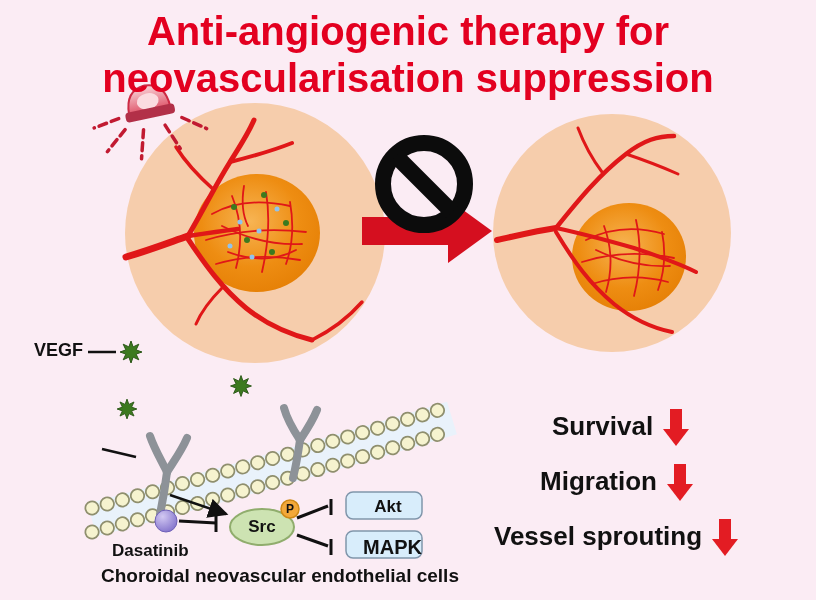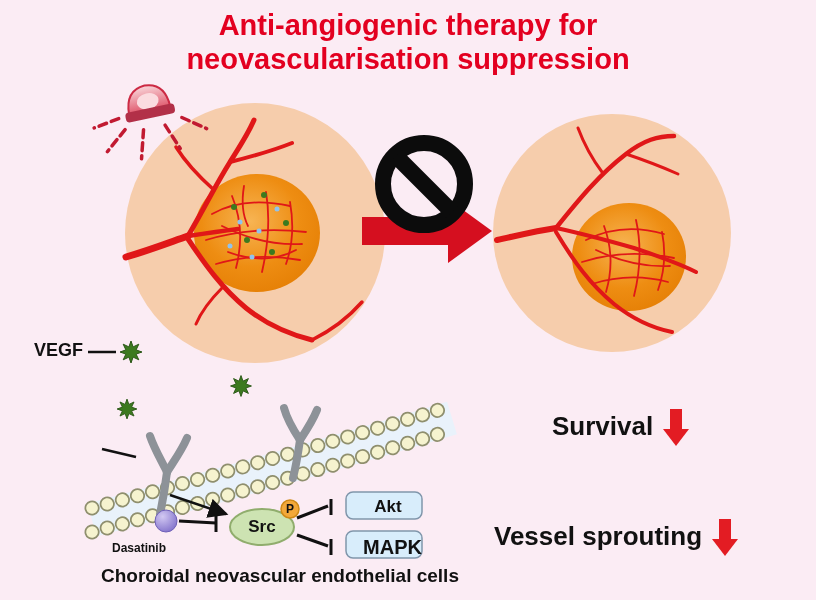--- a/index.html
+++ b/index.html
@@ -1,24 +1,24 @@
 <!DOCTYPE html>
 <html><head>
 <meta charset="utf-8">
 <style>
   html,body{margin:0;padding:0;background:#fbecf4;}
   #canvas{position:relative;width:816px;height:600px;background:#fbecf4;overflow:hidden;
           font-family:"Liberation Sans",sans-serif;}
   #scene{position:absolute;left:0;top:0;}
   .txt{position:absolute;color:#111;font-weight:bold;}
   .title{position:absolute;left:0;right:0;top:8px;text-align:center;color:#e30020;
-         font-weight:bold;font-size:29px;line-height:1.18;}
+         font-weight:bold;font-size:40px;line-height:1.18;}
   .lbl-vegf{left:34px;top:340px;font-size:18px;}
   .lbl-receptor{left:30px;top:406px;width:95px;font-size:18px;line-height:1.25;}
-  .lbl-dasatinib{left:112px;top:541px;font-size:12px;}
+  .lbl-dasatinib{left:112px;top:541px;font-size:17px;}
   .lbl-src{left:236px;top:517px;width:52px;text-align:center;font-size:17px;}
   .lbl-p{left:283px;top:502px;width:14px;text-align:center;font-size:12px;}
   .lbl-akt{left:346px;top:497px;width:84px;text-align:center;font-size:17px;}
   .lbl-mapk{left:346px;top:536px;width:76px;text-align:right;font-size:20px;}
   .lbl-caption{left:50px;top:565px;width:460px;text-align:center;font-size:19px;}
   .outcome-row{position:absolute;display:flex;align-items:center;gap:10px;}
   .outcome-row .o-label{font-size:26px;font-weight:bold;color:#111;}
   .row-1{left:552px;top:406px;}
   .row-2{left:540px;top:461px;}
   .row-3{left:494px;top:516px;}
@@ -197,20 +197,27 @@
   <div class="txt lbl-mapk">MAPK</div>
   <div class="txt lbl-caption">Choroidal neovascular endothelial cells</div>
 
   <div class="outcome-row row-1">
     <span class="o-label">Survival</span>
     <span class="darr">
         <span class="shaft"></span>
         <span class="head"></span>
       </span>
   </div>
+  <div class="outcome-row row-2">
+    <span class="o-label">Migration</span>
+    <span class="darr">
+        <span class="shaft"></span>
+        <span class="head"></span>
+      </span>
+  </div>
   <div class="outcome-row row-3">
     <span class="o-label">Vessel sprouting</span>
     <span class="darr">
         <span class="shaft"></span>
         <span class="head"></span>
       </span>
   </div>
 
 </div>
 

